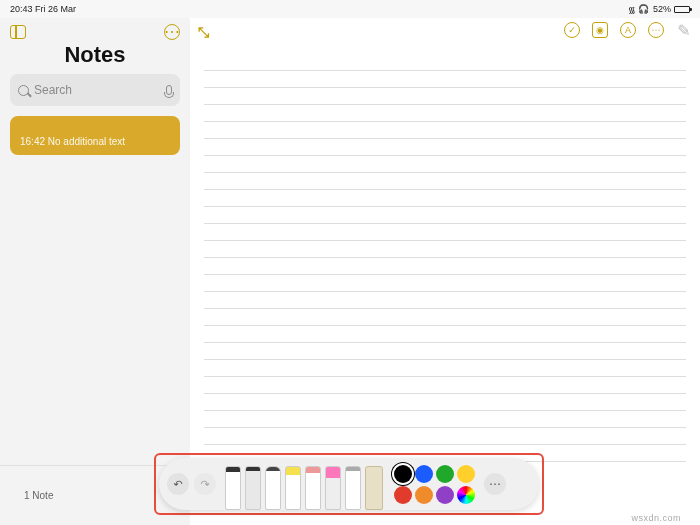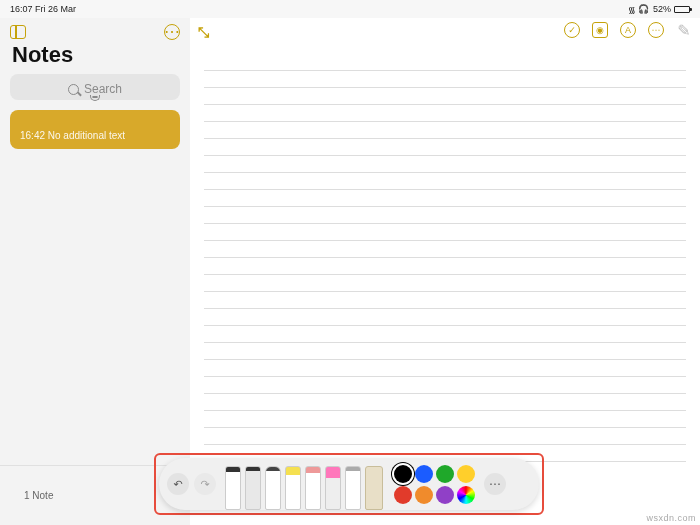--- a/index.html
+++ b/index.html
@@ -14,22 +14,22 @@
   .bat .fill { height:100%; width:90%; background:#222; }
 
   .app { flex: 1; display: flex; min-height: 0; }
 
   
   .sidebar { width: 190px; background: #f3f3f3; display: flex; flex-direction: column; }
   .sbtop { display: flex; justify-content: space-between; align-items: center; padding: 6px 10px 2px; }
   .sbtop .sq { width: 16px; height: 14px; border: 1.5px solid #c5a20a; border-radius: 3px; position:relative;}
   .sbtop .sq::after{content:"";position:absolute;left:4px;top:-1px;bottom:-1px;width:1.5px;background:#c5a20a;}
   .sbtop .dots { color:#c5a20a; font-size:16px; border:1.5px solid #c5a20a; border-radius:50%; width:16px; height:16px; display:flex; align-items:center; justify-content:center; line-height:1;}
-  .title { font-size: 22px; font-weight: 700; padding: 0 12px 6px; color:#111;}
-  .search { margin: 0 10px 10px; background: #e5e5e5; border-radius: 8px; height: 26px; display:flex; align-items:center; padding:8px 8px; color:#8a8a8a; font-size:12px; justify-content: space-between; flex-direction: column;}
+  .title { font-size: 22px; font-weight: 700; padding: 0 12px 6px; color:#111;text-align:center;}
+  .search { margin: 0 10px 10px; background: #e5e5e5; border-radius: 8px; height: 26px; display:flex; align-items:center; padding:16px 8px; color:#8a8a8a; font-size:12px; justify-content: space-between;}
   .search .lead { display:flex; align-items:center; gap:5px;}
   .mag { width:11px; height:11px; border:1.5px solid #8a8a8a; border-radius:50%; position:relative;}
   .mag::after{content:"";position:absolute;width:5px;height:1.5px;background:#8a8a8a;right:-4px;bottom:-1px;transform:rotate(45deg);}
   .mic{ width:6px;height:10px;border:1.2px solid #8a8a8a;border-radius:3px;position:relative;}
   .mic::after{content:"";position:absolute;left:-3px;right:-3px;bottom:-4px;height:5px;border:1.2px solid #8a8a8a;border-top:none;border-radius:0 0 6px 6px;}
 
   .notecard { margin: 0 10px; background: #d8a92a; border-radius: 8px; padding: 8px 10px; color:#fff; }
   .notecard .nt { font-size: 12px; font-weight:600; }
   .notecard .ns { font-size: 10px; opacity: .9; margin-top:12px;}
 
@@ -58,27 +58,27 @@
   .tool.hl{ background:linear-gradient(#f5e050 0 18%, #fff 18%);}
   .tool.crayon{ background:linear-gradient(#e99 0 14%, #fff 14%);}
   .tool.eraser{ background:linear-gradient(#f7b 0 25%, #eee 25%);}
   .tool.lasso{ background:linear-gradient(#aaa 0 10%, #fff 10%);}
   .tool.ruler{ width:18px; background:#e8dfc7; border:1px solid #c8bd9a;}
   .colors{ display:grid; grid-template-columns:repeat(4,18px); grid-auto-rows:18px; gap:3px; margin-left:2px;}
   .col{ width:18px; height:18px; border-radius:50%;}
   .col.sel{ box-shadow:0 0 0 2px #fff, 0 0 0 3px #000;}
   .more{ width:22px;height:22px;border-radius:50%;background:#e3e3e3;display:flex;align-items:center;justify-content:center;font-size:12px;color:#555; margin-left:4px;}
 
-  .watermark{ position:absolute; right:4px; bottom:2px; font-size:9px; color:#aaa; letter-spacing:.5px;}
+  .watermark{ position:absolute; right:19px; bottom:2px; font-size:9px; color:#aaa; letter-spacing:.5px;}
 </style>
 </head>
 <body>
 
 <div class="statusbar">
-  <span>16:07 Fri 26 Mar</span>
+  <span>20:43 Fri 26 Mar</span>
   <span class="right">
     <span>᯾</span>
     <span>🎧</span>
     <span>52%</span>
     <span class="bat"><span class="fill"></span></span>
   </span>
 </div>
 
 <div class="app">
   <div class="sidebar">

